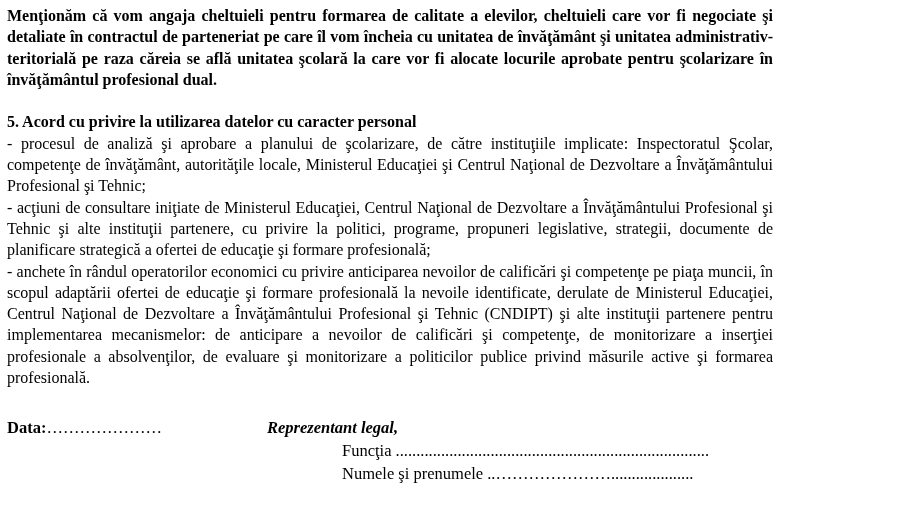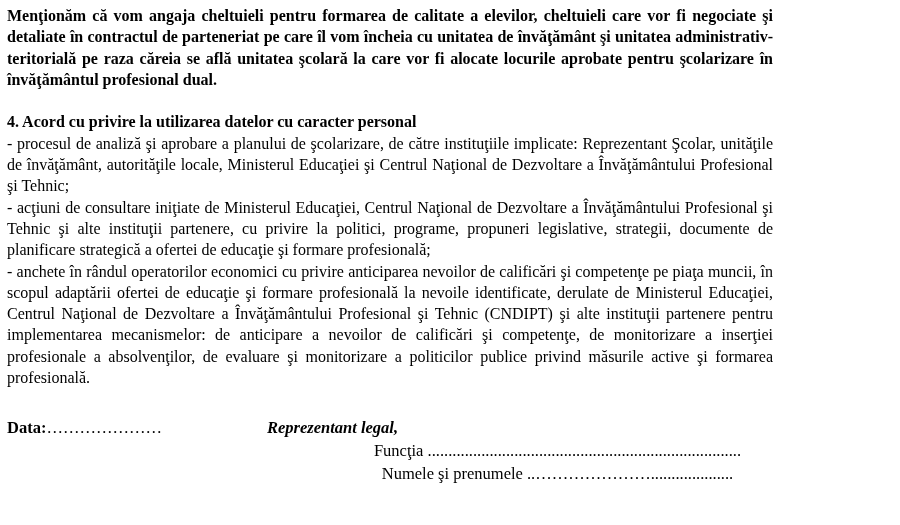--- a/index.html
+++ b/index.html
@@ -50,36 +50,35 @@
   .sig-rep {
     font-weight: bold;
     white-space: nowrap;
     font-style: italic;
   }
   .sig-line {
     margin-left: 328px;
     padding-left: 7px;
     white-space: nowrap;
     overflow: hidden;
-    text-align: center;
   }
 </style>
 </head>
 <body>
 
 <div class="page">
 
   <p class="para bold">Menţionăm că vom angaja cheltuieli pentru formarea de calitate a elevilor, cheltuieli care vor fi negociate şi detaliate în contractul de parteneriat pe care îl vom încheia cu unitatea de învăţământ şi unitatea administrativ-teritorială pe raza căreia se află unitatea şcolară la care vor fi alocate locurile aprobate pentru şcolarizare în învăţământul profesional dual.</p>
 
   <div class="blank-line"></div>
 
-  <p class="para bold heading">4. Acord cu privire la utilizarea datelor cu caracter personal</p>
+  <p class="para bold heading">5. Acord cu privire la utilizarea datelor cu caracter personal</p>
 
 
-  <p class="para">- procesul de analiză şi aprobare a planului de şcolarizare, de către instituţiile implicate: Reprezentant Şcolar, unităţile de învăţământ, autorităţile locale, Ministerul Educaţiei şi Centrul Naţional de Dezvoltare a Învăţământului Profesional şi Tehnic;</p>
+  <p class="para">- procesul de analiză şi aprobare a planului de şcolarizare, de către instituţiile implicate: Inspectoratul Şcolar, competenţe de învăţământ, autorităţile locale, Ministerul Educaţiei şi Centrul Naţional de Dezvoltare a Învăţământului Profesional şi Tehnic;</p>
 
   <p class="para">- acţiuni de consultare iniţiate de Ministerul Educaţiei, Centrul Naţional de Dezvoltare a Învăţământului Profesional şi Tehnic şi alte instituţii partenere, cu privire la politici, programe, propuneri legislative, strategii, documente de planificare strategică a ofertei de educaţie şi formare profesională;</p>
 
   <p class="para">- anchete în rândul operatorilor economici cu privire anticiparea nevoilor de calificări şi competenţe pe piaţa muncii, în scopul adaptării ofertei de educaţie şi formare profesională la nevoile identificate, derulate de Ministerul Educaţiei, Centrul Naţional de Dezvoltare a Învăţământului Profesional şi Tehnic (CNDIPT) şi alte instituţii partenere pentru implementarea mecanismelor: de anticipare a nevoilor de calificări şi competenţe, de monitorizare a inserţiei profesionale a absolvenţilor, de evaluare şi monitorizare a politicilor publice privind măsurile active şi formarea profesională.</p>
 
   <div class="signature">
     <div class="sig-row">
       <span class="sig-date"><span class="label">Data:</span><span>…………………</span></span>
       <span class="sig-rep">Reprezentant legal,</span>
     </div>

